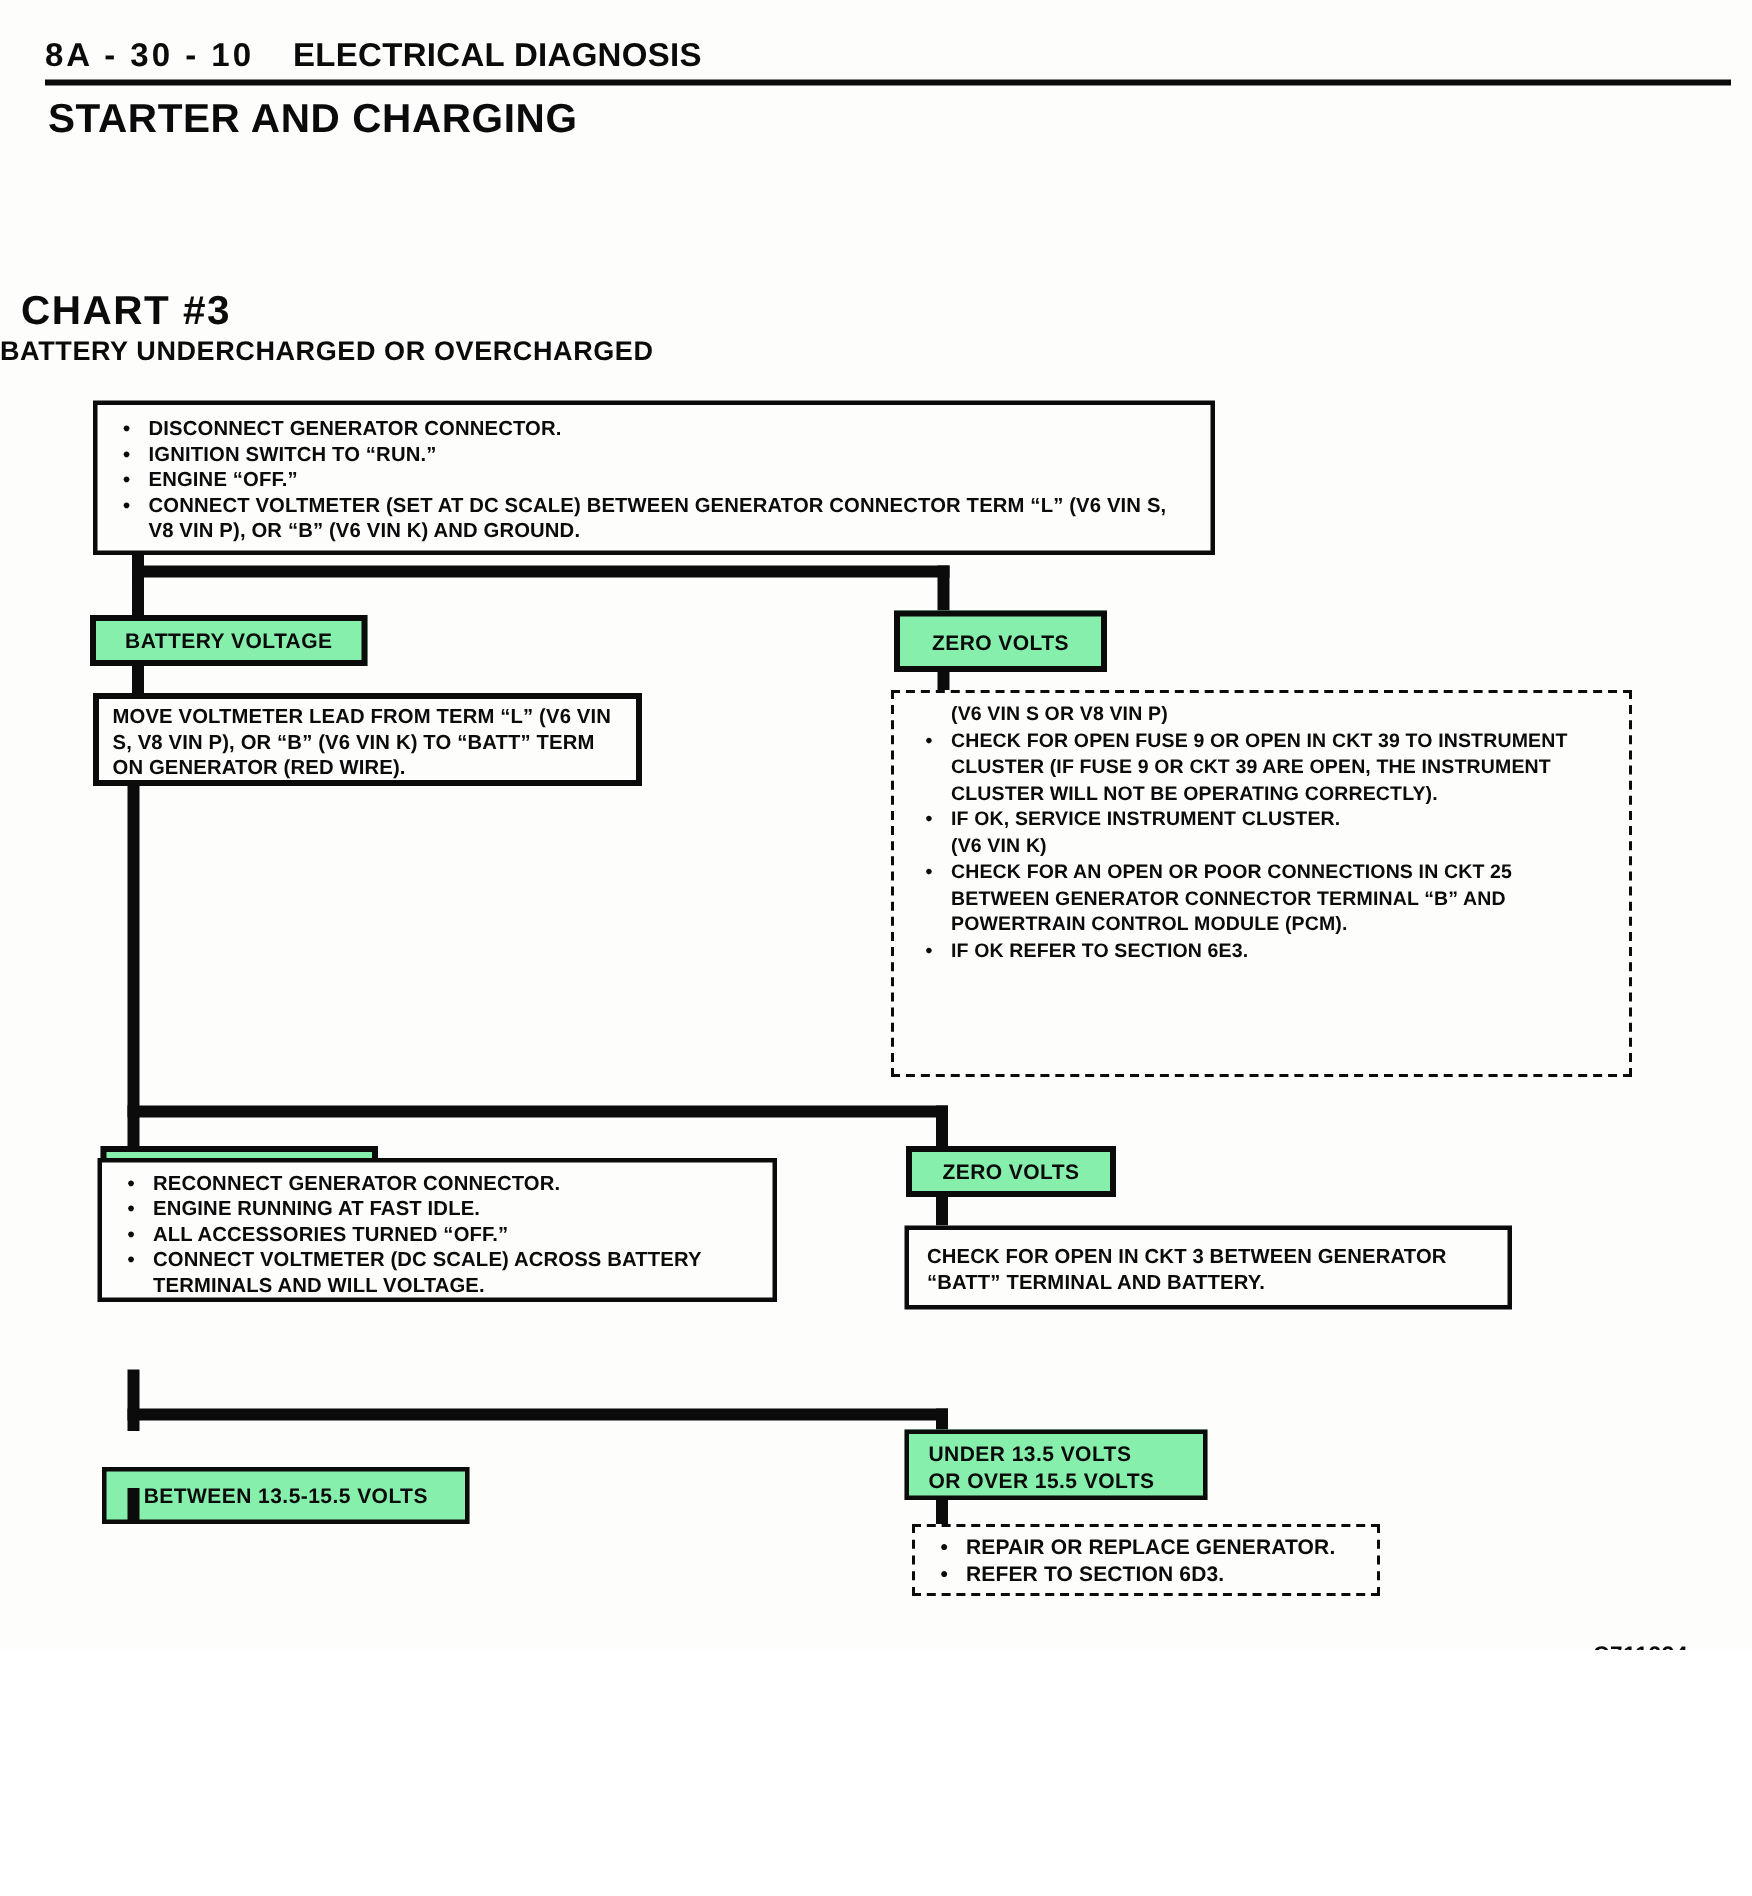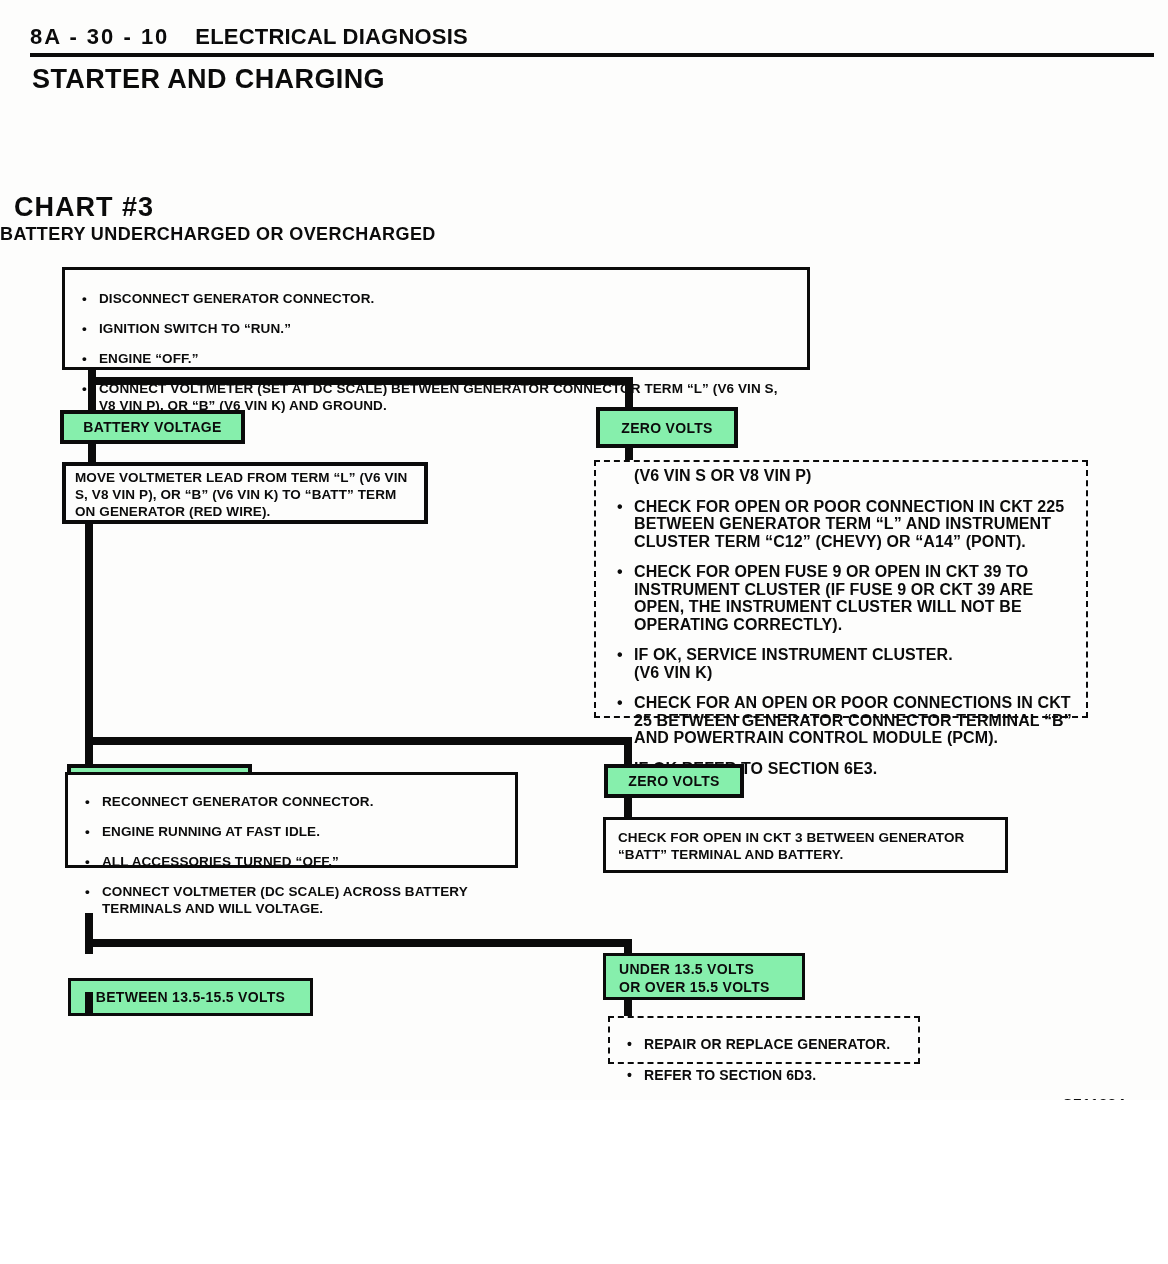--- a/index.html
+++ b/index.html
@@ -49,25 +49,25 @@
     position: absolute; background: #86efac;
     border: 4px solid #0b0b0b;
     font-size: 14px; font-weight: 700; letter-spacing: 0.3px;
     display: flex; align-items: center; justify-content: center;
     text-align: center;
   }
   .label-box.left-align { justify-content: flex-start; padding-left: 13px; text-align: left; display: block; line-height: 18px; padding-top: 4px; }
   .dashed {
     position: absolute; background: #fdfdfc;
     border: 2px dashed #0b0b0b;
-    font-size: 16px; font-weight: 700; line-height: 17.5px;
+    font-size: 13px; font-weight: 700; line-height: 17.5px;
     letter-spacing: 0.1px;
   }
   .conn { position: absolute; background: #0b0b0b; }
-  .bli { position: relative; padding-left: 24px; margin-top: 13px; }
+  .bli { position: relative; padding-left: 24px; }
   .bli::before { content: "\2022"; position: absolute; left: 7px; }
   .note-line { padding-left: 24px; }
   .plain { padding: 8px 12px 4px 12px; }
   .figure-code {
     position: absolute; left: 1062px; top: 1095px;
     font-size: 15px; font-weight: 700; letter-spacing: 0.5px;
   }
 </style>
 </head>
 <body>
@@ -97,21 +97,20 @@
   <div class="label-box" style="left:60px; top:410px; width:185px; height:34px;">BATTERY VOLTAGE</div>
   <div class="label-box" style="left:596px; top:407px; width:142px; height:41px;">ZERO VOLTS</div>
 
   <div class="conn" style="left:88px;  top:444px; width:8px; height:18px;"></div>
   <div class="conn" style="left:625px; top:448px; width:8px; height:14px;"></div>
 
   <div class="fbox" style="left:62px; top:462px; width:366px; height:62px; border-width:4px; padding:3px 9px;">MOVE VOLTMETER LEAD FROM TERM “L” (V6 VIN S, V8 VIN P), OR “B” (V6 VIN K) TO “BATT” TERM ON GENERATOR (RED WIRE).</div>
 
   <div class="dashed" style="left:594px; top:460px; width:494px; height:258px; padding:5px 14px;">
     <div class="note-line">(V6 VIN S OR V8 VIN P)</div>
-    <div class="bli">CHECK FOR OPEN OR POOR CONNECTION IN CKT 225 BETWEEN GENERATOR TERM “L” AND INSTRUMENT CLUSTER TERM “C12” (CHEVY) OR “A14” (PONT).</div>
     <div class="bli">CHECK FOR OPEN FUSE 9 OR OPEN IN CKT 39 TO INSTRUMENT CLUSTER (IF FUSE 9 OR CKT 39 ARE OPEN, THE INSTRUMENT CLUSTER WILL NOT BE OPERATING CORRECTLY).</div>
     <div class="bli">IF OK, SERVICE INSTRUMENT CLUSTER.</div>
     <div class="note-line">(V6 VIN K)</div>
     <div class="bli">CHECK FOR AN OPEN OR POOR CONNECTIONS IN CKT 25 BETWEEN GENERATOR CONNECTOR TERMINAL “B” AND POWERTRAIN CONTROL MODULE (PCM).</div>
     <div class="bli">IF OK REFER TO SECTION 6E3.</div>
   </div>
 
   <div class="conn" style="left:85px;  top:524px; width:8px;  height:240px;"></div>
   <div class="conn" style="left:85px;  top:737px; width:547px; height:8px;"></div>
   <div class="conn" style="left:624px; top:737px; width:8px;  height:27px;"></div>

